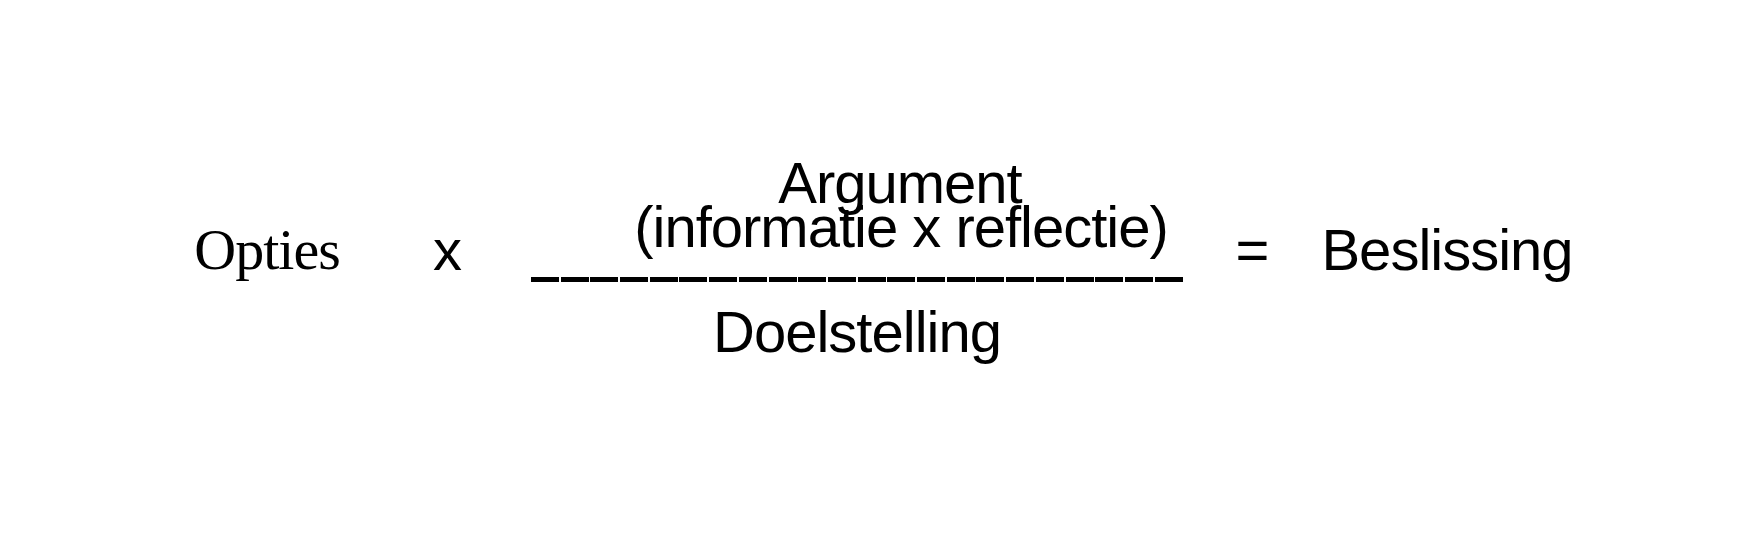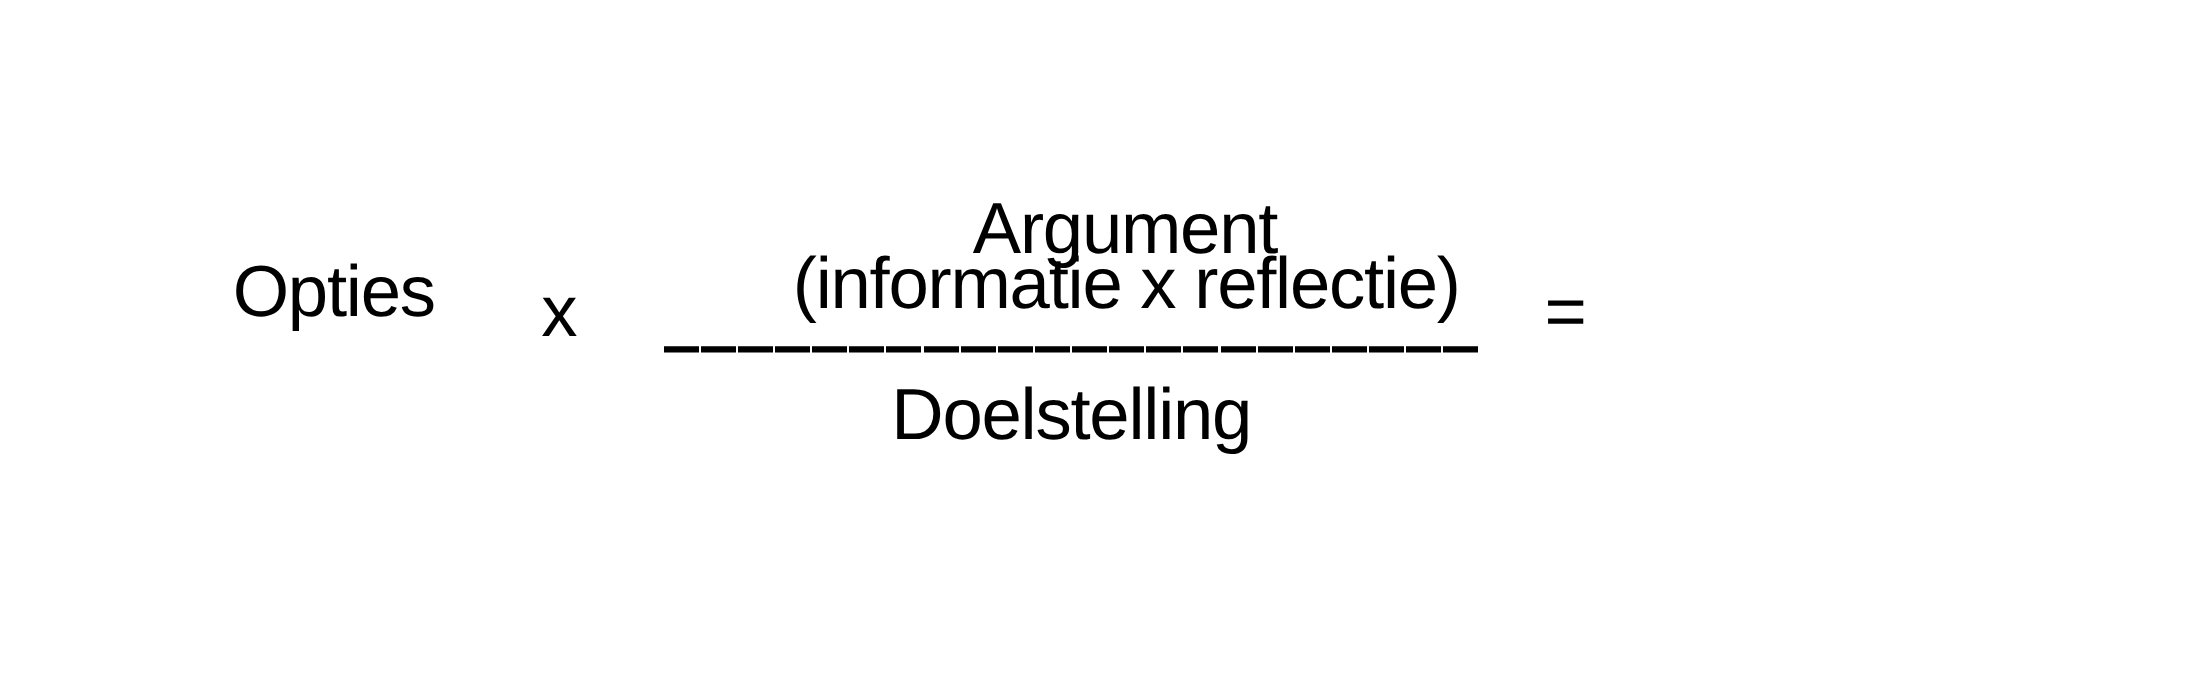--- a/index.html
+++ b/index.html
@@ -17,21 +17,21 @@
   .term {
     position: absolute;
     font-size: 58px;
     line-height: 1;
     letter-spacing: -1px;
     color: var(--text-color, #000000);
     white-space: nowrap;
     transform: translateX(-50%);
   }
   
-  .t-opties    { left: 267px;  top: 205px; }
+  .t-opties    { left: 267px;  top: 221px; font-family: Liberation Serif, serif; }
   .t-times     { left: 447px;  top: 221px; }
   .t-equals    { left: 1252px; top: 221px; }
   .t-result    { left: 1447px; top: 221px; }
   
   .t-num1      { left: 900px;  top: 112px; margin-top: 42px; }
   .t-num2      { left: 901px;  top: 198px; }
   .t-den       { left: 857px;  top: 303px; text-align: center; }
   
   .frac-line {
     position: absolute;
@@ -59,14 +59,15 @@
 
   <div>
     <span class="term t-num1">Argument</span>
     <span class="term t-num2">(informatie x reflectie)</span>
     <div class="frac-line"></div>
     <span class="term t-den">Doelstelling</span>
   </div>
 
   <span class="term t-equals">=</span>
 
+  <span class="term t-result">Beslissing</span>
 
 </div>
 
 </body></html>

